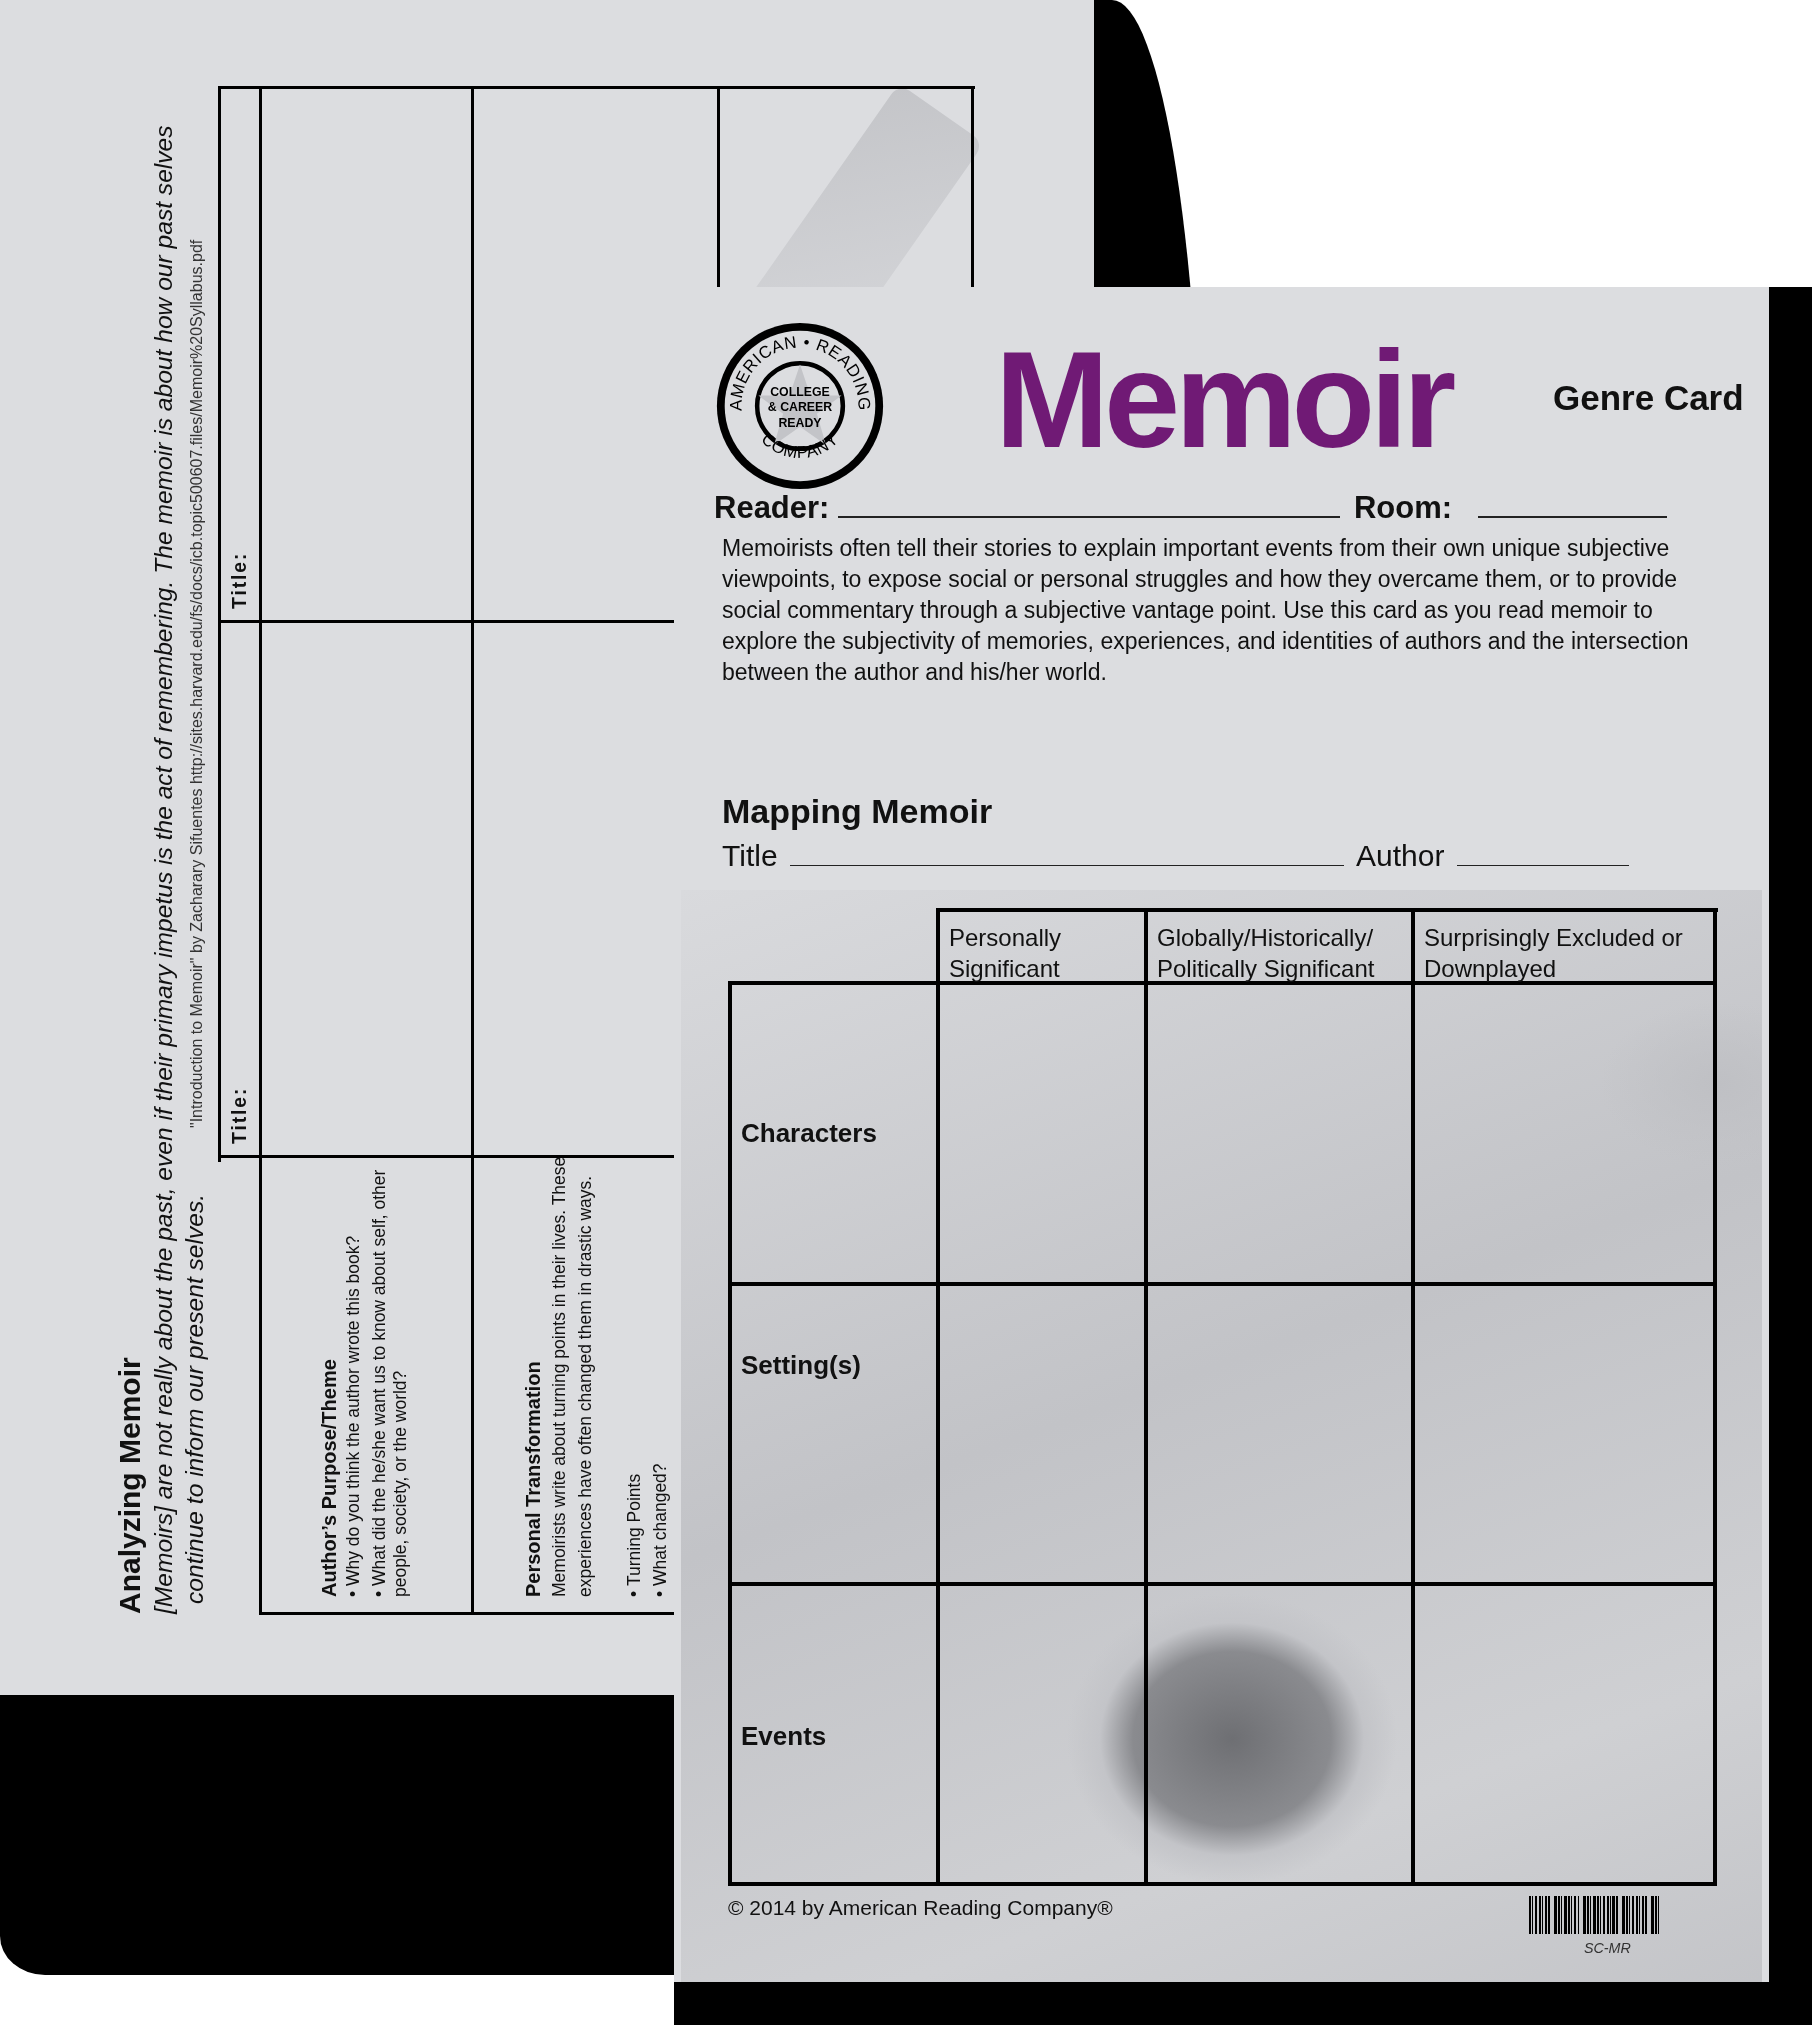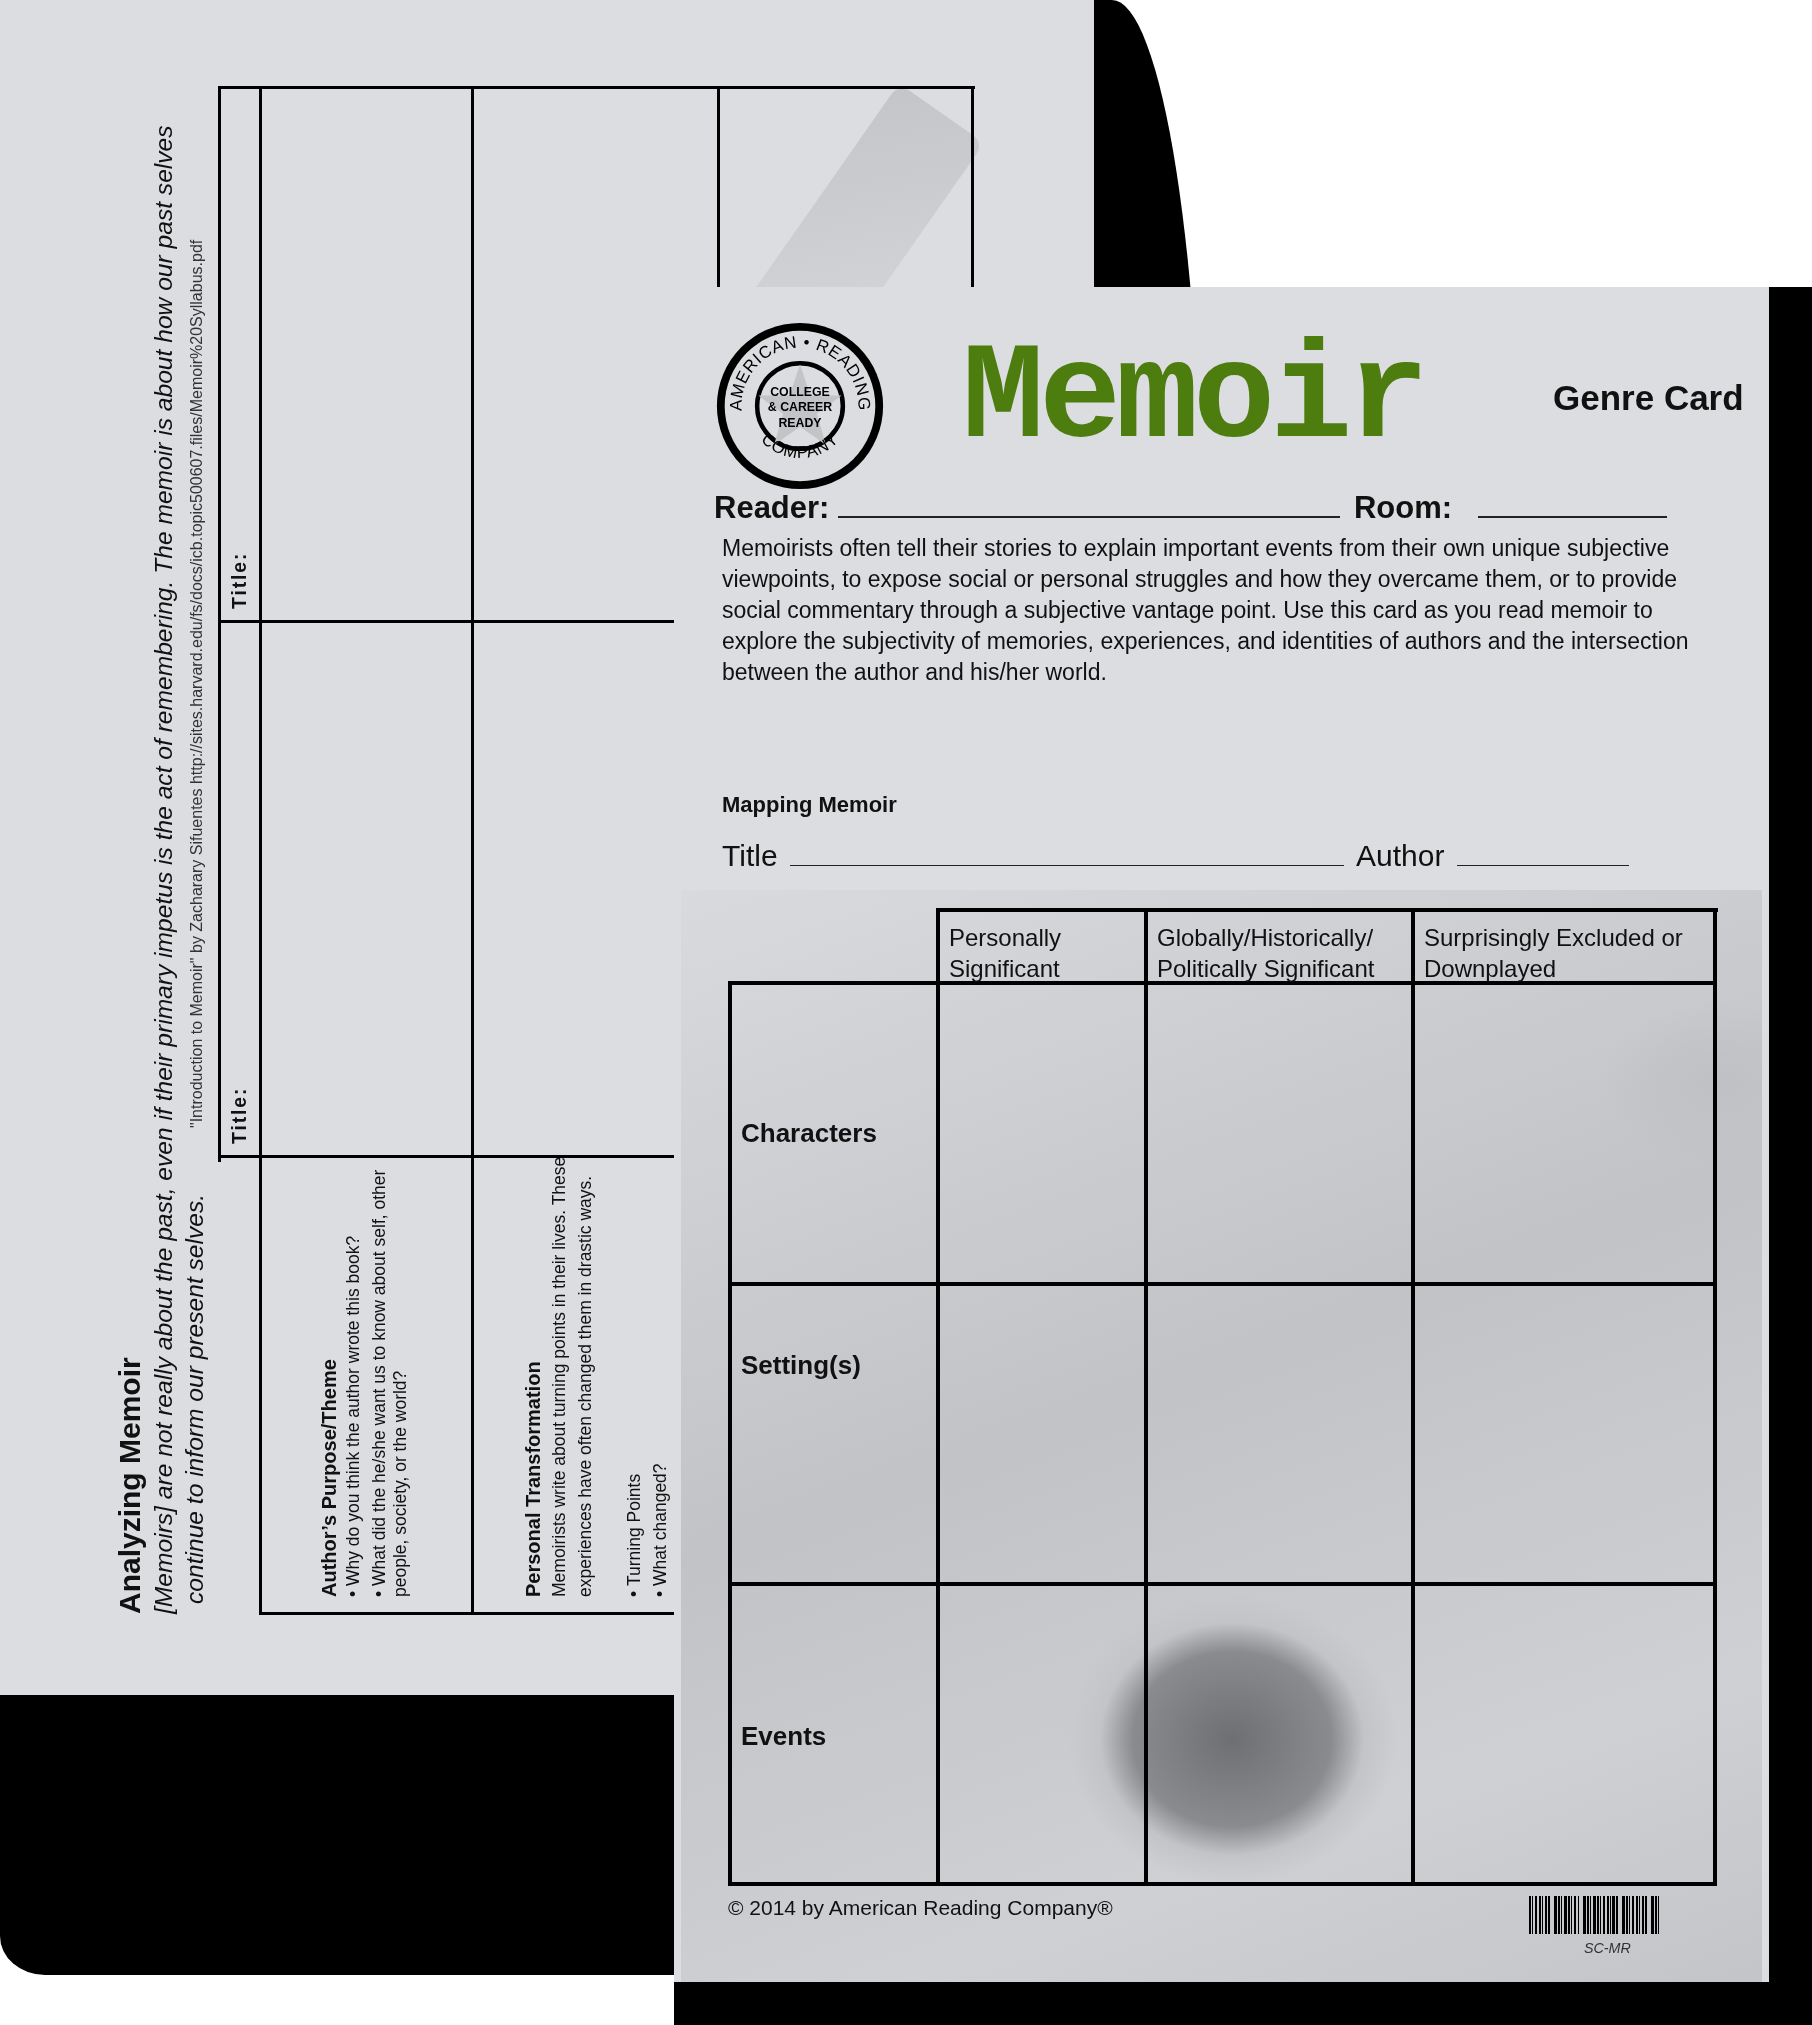--- a/index.html
+++ b/index.html
@@ -16,28 +16,28 @@
   .back-line { position:absolute; background:#000; }
   .pen-deco { position:absolute; background:linear-gradient(135deg, rgba(180,181,185,.6), rgba(215,216,220,.3)); }
   
   #front-card { left:674px; top:287px; width:1095px; height:1695px; background:#dcdde0; overflow:hidden; }
   #photo-bg { position:absolute; left:6.5px; top:603px; width:1081px; height:1283px;
       background:
         radial-gradient(ellipse 220px 194px at 551px 849px, #6e6f73 0%, #8a8b8f 45%, #c3c4c8 60%, rgba(210,211,214,0) 75%),
         radial-gradient(ellipse 168px 117px at 1037px 194px, #bfc0c4 0%, rgba(210,211,214,0) 70%),
         linear-gradient(160deg, #d9dadd 0%, #c2c3c7 40%, #cfd0d3 70%, #bdbec2 100%); }
   .logo { position:absolute; left:39px; top:32px; width:174px; height:174px; }
-  .memoir-title { position:absolute; left:288px; top:44px; font-size:137px; font-weight:bold;
-      font-family:Liberation Mono, monospace; letter-spacing:-5.2px; color:#4d7c0f; line-height:1; }
+  .memoir-title { position:absolute; left:321px; top:44px; font-size:137px; font-weight:bold;
+      font-family:Liberation Sans, sans-serif; letter-spacing:-5.2px; color:#701a75; line-height:1; }
   .genre-card { position:absolute; left:879px; top:91px; font-size:35px; font-weight:bold; }
   .reader-row { position:absolute; left:40px; top:203px; font-size:31px; font-weight:bold; white-space:nowrap; }
   .reader-row .blank { display:inline-block; border-bottom:2.6px solid #222; height:26px; vertical-align:baseline; }
   .intro { position:absolute; left:48px; top:246px; width:1011px; font-size:23px; line-height:31px; }
   .intro p { margin:0 0 0 0; }
-  .mapping-title { position:absolute; left:48px; top:505px; font-size:22px; font-weight:bold; }
+  .mapping-title { position:absolute; left:48px; top:505px; font-size:34px; font-weight:bold; }
   .title-row { position:absolute; left:48px; top:552px; font-size:30px; white-space:nowrap; }
   .title-row .blank { display:inline-block; border-bottom:1.9px solid #222; height:26px; }
   .grid-line { position:absolute; background:#000; }
   .col-head { position:absolute; font-size:24px; line-height:30.5px; }
   .row-head { position:absolute; font-size:26px; font-weight:bold; }
   .row-bullets { position:absolute; list-style:none; margin:0; padding:0; font-size:22px; line-height:28px; }
   .row-bullets li { padding-left:19.4px; position:relative; }
   .row-bullets li::before { content:"•"; position:absolute; left:0; }
   .copyright { position:absolute; left:54px; top:1905px; font-size:21px; }
   .barcode { position:absolute; left:835px; top:1897px; width:128px; height:38px;

